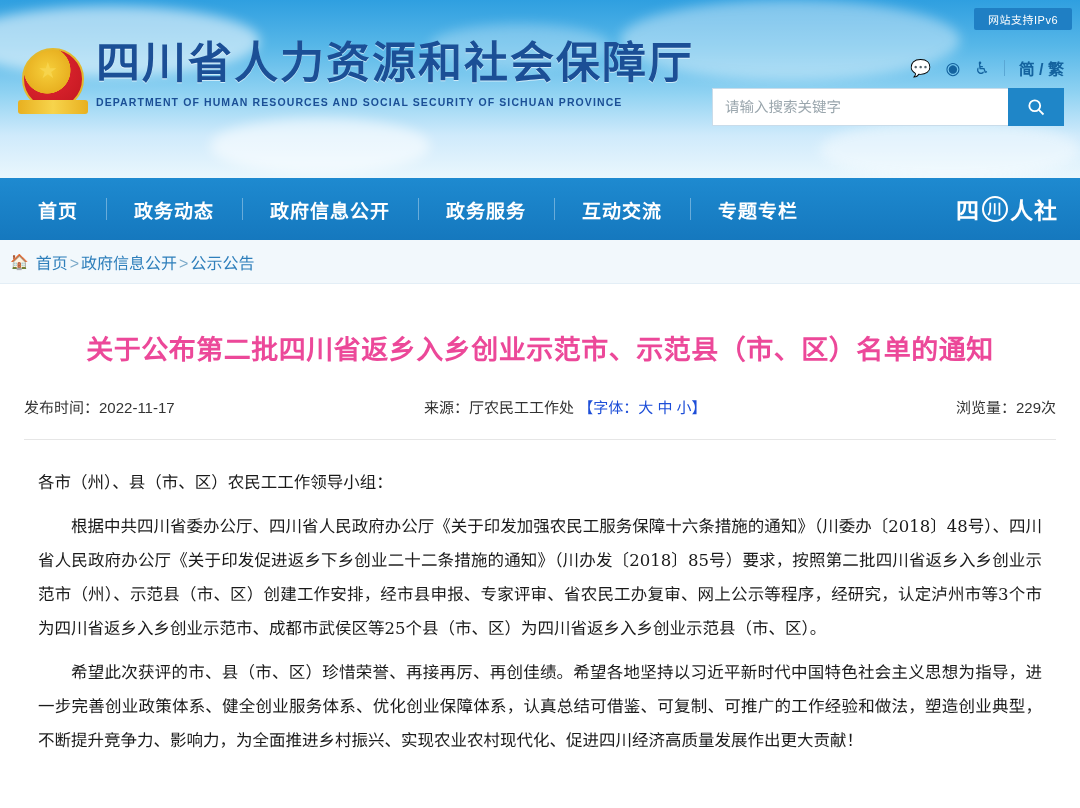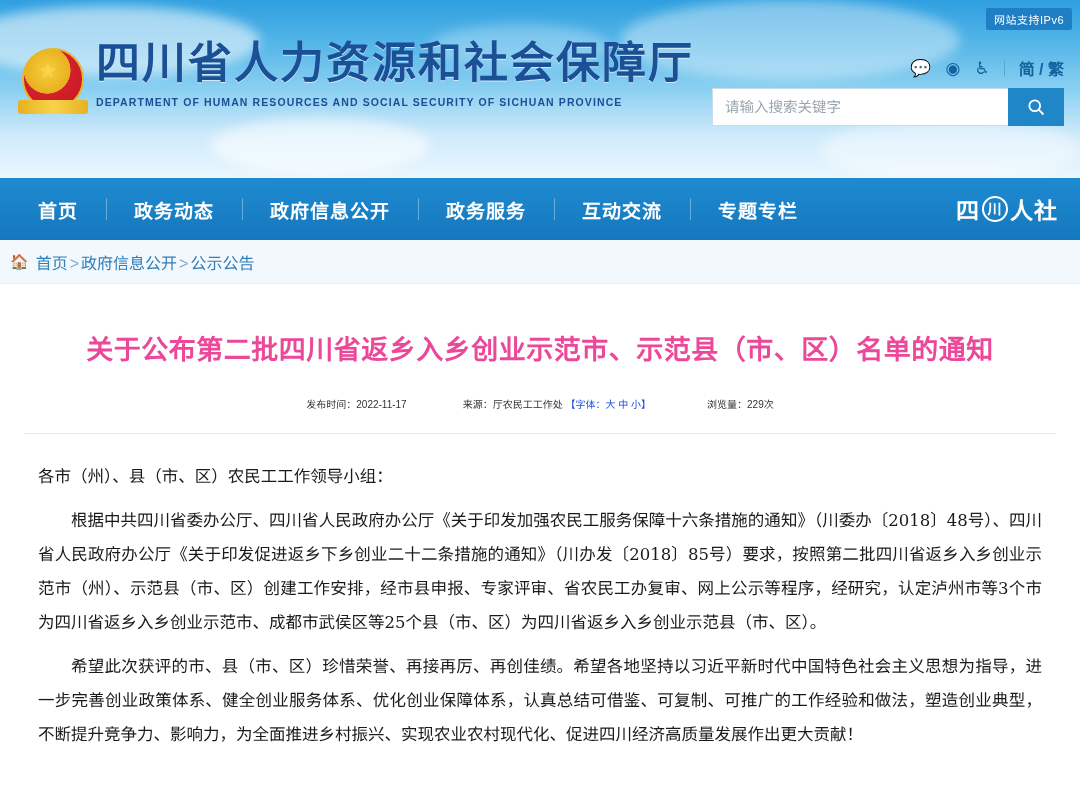--- a/index.html
+++ b/index.html
@@ -30,21 +30,21 @@
   .c3 { width: 340px; height: 80px; left: 620px; top: 0px; opacity: .7; }
   .c4 { width: 260px; height: 60px; left: 820px; top: 120px; opacity: .75;}
   .c5 { width: 180px; height: 44px; left: 430px; top: 24px; opacity: .5;}
 
   .ipv6 {
     position: absolute;
     right: 8px; top: 8px;
     background: #1f7fc4;
     color: #fff;
     font-size: 11px;
-    padding: 3px 8px;
+    padding: 3px 14px;
     border-radius: 2px;
     letter-spacing: 0.5px;
     z-index: 5;
   }
 
   .emblem {
     position: absolute;
     left: 16px; top: 42px;
     width: 74px; height: 74px;
   }
@@ -210,26 +210,26 @@
     text-align: center;
     font-size: 27px;
     font-weight: 700;
     color: #ec4899;
     line-height: 40px;
     padding: 46px 40px 0 40px;
     letter-spacing: .5px;
   }
   .meta-bar {
     display: flex;
-    justify-content: center;
+    justify-content: space-between;
     align-items: center;
     gap: 56px;
     margin-top: 26px;
     padding-bottom: 22px;
-    font-size: 10px;
+    font-size: 15px;
     color: #333;
     border-bottom: 1px solid #e6e6e6;
   }
   .meta-item { white-space: nowrap; }
   .font-ctrl { color: #1d4ed8; }
   .font-ctrl span { cursor: pointer; }
 
   .body-text {
     padding: 26px 14px 0 14px;
     font-family: "DejaVu Serif", "Liberation Serif", serif;

